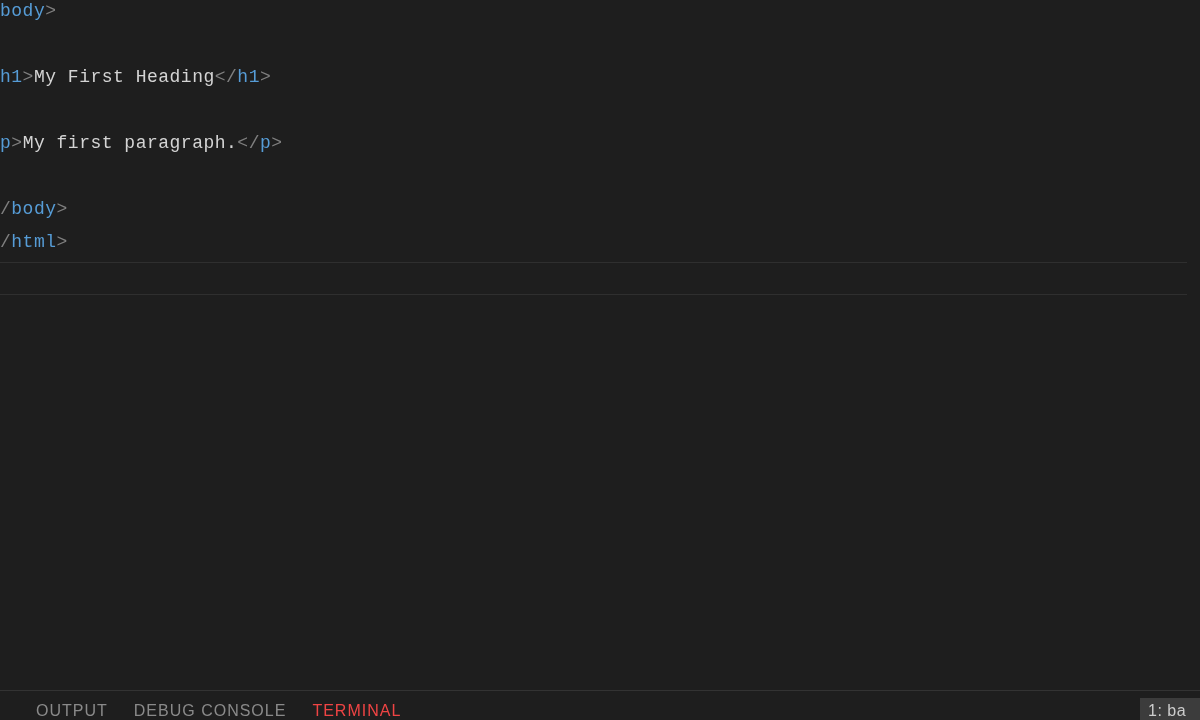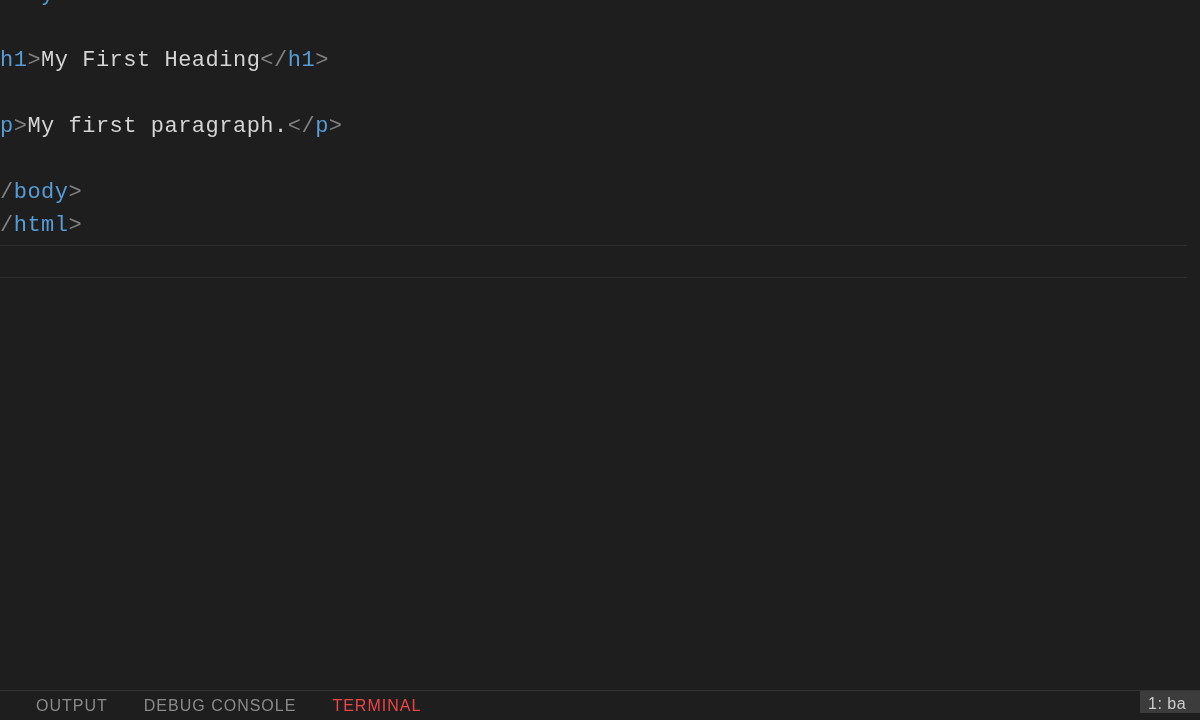--- a/index.html
+++ b/index.html
@@ -9,24 +9,25 @@
     overflow: hidden;
     background: #1e1e1e;
     font-family: Consolas, "Courier New", monospace;
   }
   .editor-area {
     position: relative;
     width: 100%;
     height: 690px;
     background: #1e1e1e;
     color: #d4d4d4;
-    font-size: 22px;
+    font-size: 18px;
     line-height: 33px;
     white-space: pre;
     letter-spacing: 0.5px;
+    margin-top: 17px;
   }
   .code-content {
     position: absolute;
     top: -22px;
     left: 0;
     padding: 0;
   }
   .code-line { height: 33px; }
   .tag-name   { color: #569cd6; }
   .bracket    { color: #808080; }
@@ -57,40 +58,40 @@
     height: 30px;
     background: #1e1e1e;
     border-top: 1px solid #333333;
     display: flex;
     align-items: flex-end;
     font-family: "Segoe UI", Arial, sans-serif;
     font-size: 16px;
   }
   .panel-tabs {
     display: flex;
-    gap: 36px;
+    gap: 26px;
     padding-left: 36px;
     height: 100%;
-    align-items: center;
+    align-items: flex-end;
   }
   .panel-tab {
     color: #8a8a8a;
     letter-spacing: 1px;
     padding-bottom: 0px;
     text-transform: uppercase;
     cursor: pointer;
   }
   .panel-tab.active {
     color: #ef4444;
   }
   .panel-right {
     margin-left: auto;
     height: 100%;
     display: flex;
-    align-items: flex-start;
+    align-items: flex-end;
   }
   .panel-selector {
     background: #3c3c3c;
     color: #cccccc;
     height: 22px;
     min-width: 60px;
     padding: 0 8px;
     display: flex;
     align-items: flex-end;
     font-size: 16px;

